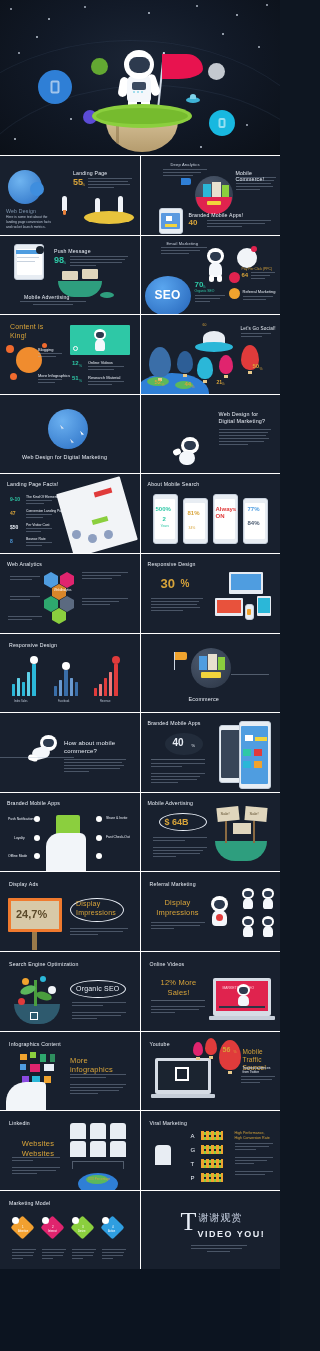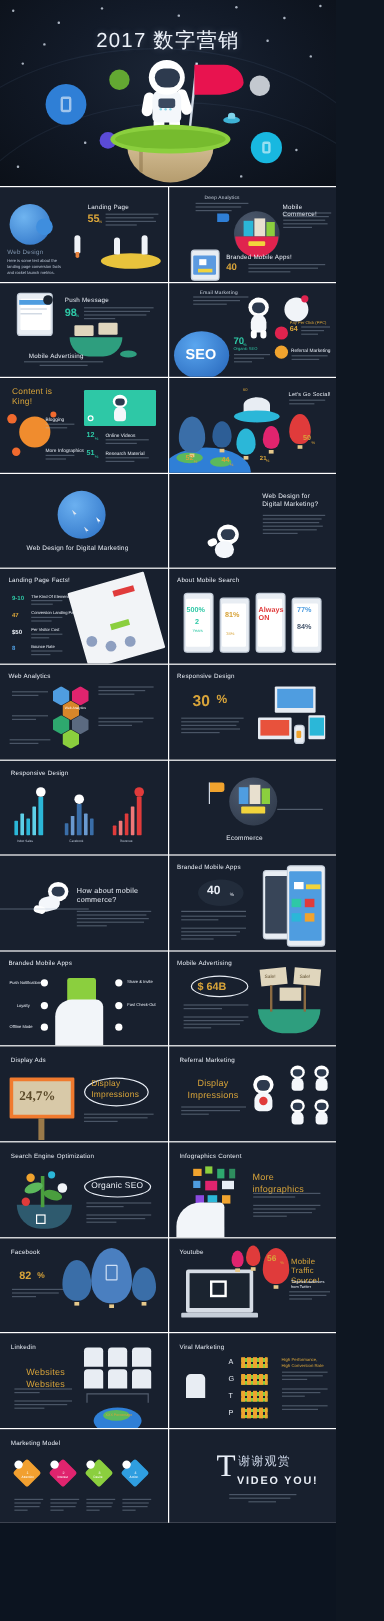--- a/index.html
+++ b/index.html
@@ -88,21 +88,20 @@
     <div class="star" style="left:266px;top:4px;width:2px;height:2px;"></div>
     <div class="star" style="left:18px;top:52px;width:2px;height:2px;"></div>
     <div class="star" style="left:36px;top:36px;width:1.5px;height:1.5px;"></div>
     <div class="star" style="left:258px;top:46px;width:2px;height:2px;"></div>
     <div class="star" style="left:222px;top:33px;width:1.5px;height:1.5px;"></div>
     <div class="star" style="left:70px;top:118px;width:1.5px;height:1.5px;"></div>
     <div class="star" style="left:246px;top:124px;width:2px;height:2px;"></div>
     <div class="star" style="left:14px;top:138px;width:1.5px;height:1.5px;"></div>
     <div class="star" style="left:200px;top:146px;width:1.5px;height:1.5px;"></div>
 
-    <div class="hero-title">2017 数字营销</div>
 
     <div class="planet" style="left:38px;top:70px;width:34px;height:34px;background:#2f7fd6;">
       <div class="gl" style="width:9px;height:13px;"></div>
     </div>
     <div class="planet" style="left:91px;top:58px;width:17px;height:17px;background:#63a832;"></div>
     <div class="planet" style="left:83px;top:110px;width:14px;height:14px;background:#5b4bd6;"></div>
     <div class="planet" style="left:208px;top:63px;width:17px;height:17px;background:#c3c8cf;"></div>
     <div class="planet" style="left:209px;top:110px;width:26px;height:26px;background:#18b8e0;">
       <div class="gl" style="width:7px;height:10px;"></div>
     </div>
@@ -583,21 +582,21 @@
       <div class="sl-sub" style="left:109px;top:18px;color:#5b4a2a;font-size:4px;">Sale!</div>
       <div class="rect" style="left:92px;top:30px;width:18px;height:11px;background:#e0d6bd;"></div>
       <div class="rect" style="left:74px;top:48px;width:52px;height:20px;background:#2e9e7e;border-radius:0 0 26px 26px;"></div>
       <div class="rect" style="left:84px;top:28px;width:2px;height:22px;background:#8a6a42;"></div>
       <div class="rect" style="left:112px;top:28px;width:2px;height:22px;background:#8a6a42;"></div>
     </div>
 
     <div class="cell">
       <div class="sl-title" style="left:9px;top:9px;">Display Ads</div>
       <div class="rect" style="left:8px;top:26px;width:54px;height:34px;background:#d8c9a8;border:3px solid #f07a2e;border-radius:1px;"></div>
-      <div class="big accent" style="left:16px;top:36px;font-size:11px;color:#5b4a2a;font-family:Liberation Serif, serif;">24,7%</div>
+      <div class="big accent" style="left:16px;top:36px;font-size:11px;color:#5b4a2a;">24,7%</div>
       <div class="rect" style="left:32px;top:60px;width:5px;height:18px;background:#9a7a4a;"></div>
       <div class="orb" style="left:70px;top:26px;width:54px;height:24px;border:1px solid #e9eef6;background:transparent;"></div>
       <div class="sl-title accent" style="left:76px;top:28px;width:44px;font-size:7px;line-height:1.25;">Display Impressions</div>
       <div class="lines" style="left:70px;top:56px;width:58px;">
           <i style="width:100%"></i>
           <i style="width:92%"></i>
           <i style="width:48%"></i>
         </div>
     </div>
 
@@ -654,20 +653,40 @@
           <i style="width:100%"></i>
           <i style="width:58%"></i>
         </div>
       <div class="lines" style="left:72px;top:60px;width:54px;">
           <i style="width:100%"></i>
           <i style="width:90%"></i>
           <i style="width:46%"></i>
         </div>
     </div>
 
+    <div class="cell">
+      <div class="sl-title" style="left:9px;top:9px;">Online Videos</div>
+      <div class="sl-title accent" style="left:16px;top:26px;width:44px;font-size:7.5px;line-height:1.3;text-align:center;">12% More Sales!</div>
+      <div class="rect" style="left:10px;top:48px;width:54px;height:1px;background:rgba(170,185,205,.4);"></div>
+      <div class="lines" style="left:10px;top:54px;width:54px;">
+          <i style="width:100%"></i>
+          <i style="width:90%"></i>
+          <i style="width:46%"></i>
+        </div>
+      <div class="laptop" style="left:72px;top:26px;width:58px;height:38px;"></div>
+      <div class="rect" style="left:75px;top:29px;width:52px;height:30px;background:#e0234e;"></div>
+      <div class="sl-sub" style="left:82px;top:34px;color:#ffd0dc;font-size:3.4px;">MARKETING VIDEO</div>
+      <div class="astro" style="left:92px;top:32px;width:20px;height:24px;">
+        <div class="helmet" style="left:4px;top:0;width:13px;height:12px;"></div>
+        <div class="visor" style="left:6px;top:3px;width:9px;height:7px;"></div>
+        <div class="torso" style="left:5px;top:11px;width:11px;height:11px;"></div>
+      </div>
+      <div class="rect" style="left:78px;top:54px;width:46px;height:2px;background:#2b3545;"></div>
+      <div class="rect" style="left:68px;top:64px;width:66px;height:4px;background:#c6ced9;border-radius:1px;"></div>
+    </div>
 
     <div class="cell">
       <div class="sl-title" style="left:9px;top:9px;">Infographics Content</div>
       <div class="rect" style="left:18px;top:20px;width:46px;height:40px;"></div>
       <div class="rect" style="left:20px;top:22px;width:7px;height:6px;background:#f0a32e;"></div>
       <div class="rect" style="left:30px;top:20px;width:6px;height:6px;background:#8bcf3e;"></div>
       <div class="rect" style="left:40px;top:22px;width:6px;height:8px;background:#2ea86e;"></div>
       <div class="rect" style="left:50px;top:22px;width:5px;height:8px;background:#2e8e5e;"></div>
       <div class="rect" style="left:20px;top:32px;width:6px;height:6px;background:#4f9de0;"></div>
       <div class="rect" style="left:30px;top:32px;width:10px;height:8px;background:#e0246e;"></div>
@@ -683,34 +702,20 @@
         </div>
       <div class="lines" style="left:70px;top:52px;width:56px;">
           <i style="width:100%"></i>
           <i style="width:94%"></i>
           <i style="width:88%"></i>
           <i style="width:50%"></i>
         </div>
     </div>
 
 
-    <div class="cell">
-      <div class="sl-title" style="left:9px;top:9px;">Facebook</div>
-      <div class="big accent" style="left:16px;top:26px;font-size:9px;">82</div>
-      <div class="big accent" style="left:31px;top:28px;font-size:7px;">%</div>
-      <div class="lines" style="left:10px;top:42px;width:44px;">
-          <i style="width:100%"></i>
-          <i style="width:88%"></i>
-          <i style="width:46%"></i>
-        </div>
-      <div class="bal" style="left:52px;top:18px;width:24px;height:34px;background:#3a6ea8;"></div>
-      <div class="bal" style="left:76px;top:8px;width:34px;height:46px;background:#4a7fc0;"></div>
-      <div class="rect" style="left:88px;top:22px;width:10px;height:13px;border:1.5px solid #cfe0f5;border-radius:1px;"></div>
-      <div class="bal" style="left:110px;top:24px;width:20px;height:28px;background:#3a6ea8;"></div>
-    </div>
 
     <div class="cell">
       <div class="sl-title" style="left:9px;top:9px;">Youtube</div>
       <div class="laptop" style="left:14px;top:26px;width:56px;height:36px;"></div>
       <div class="rect" style="left:17px;top:29px;width:50px;height:29px;background:#1b2430;"></div>
       <div class="rect" style="left:34px;top:35px;width:14px;height:14px;border:2px solid #fff;"></div>
       <div class="rect" style="left:10px;top:62px;width:64px;height:4px;background:#c6ced9;border-radius:1px;"></div>
       <div class="bal" style="left:52px;top:10px;width:10px;height:14px;background:#e0246e;"></div>
       <div class="bal" style="left:64px;top:6px;width:12px;height:17px;background:#e03b3b;"></div>
       <div class="bal" style="left:78px;top:8px;width:22px;height:30px;background:#e03b3b;"></div>

